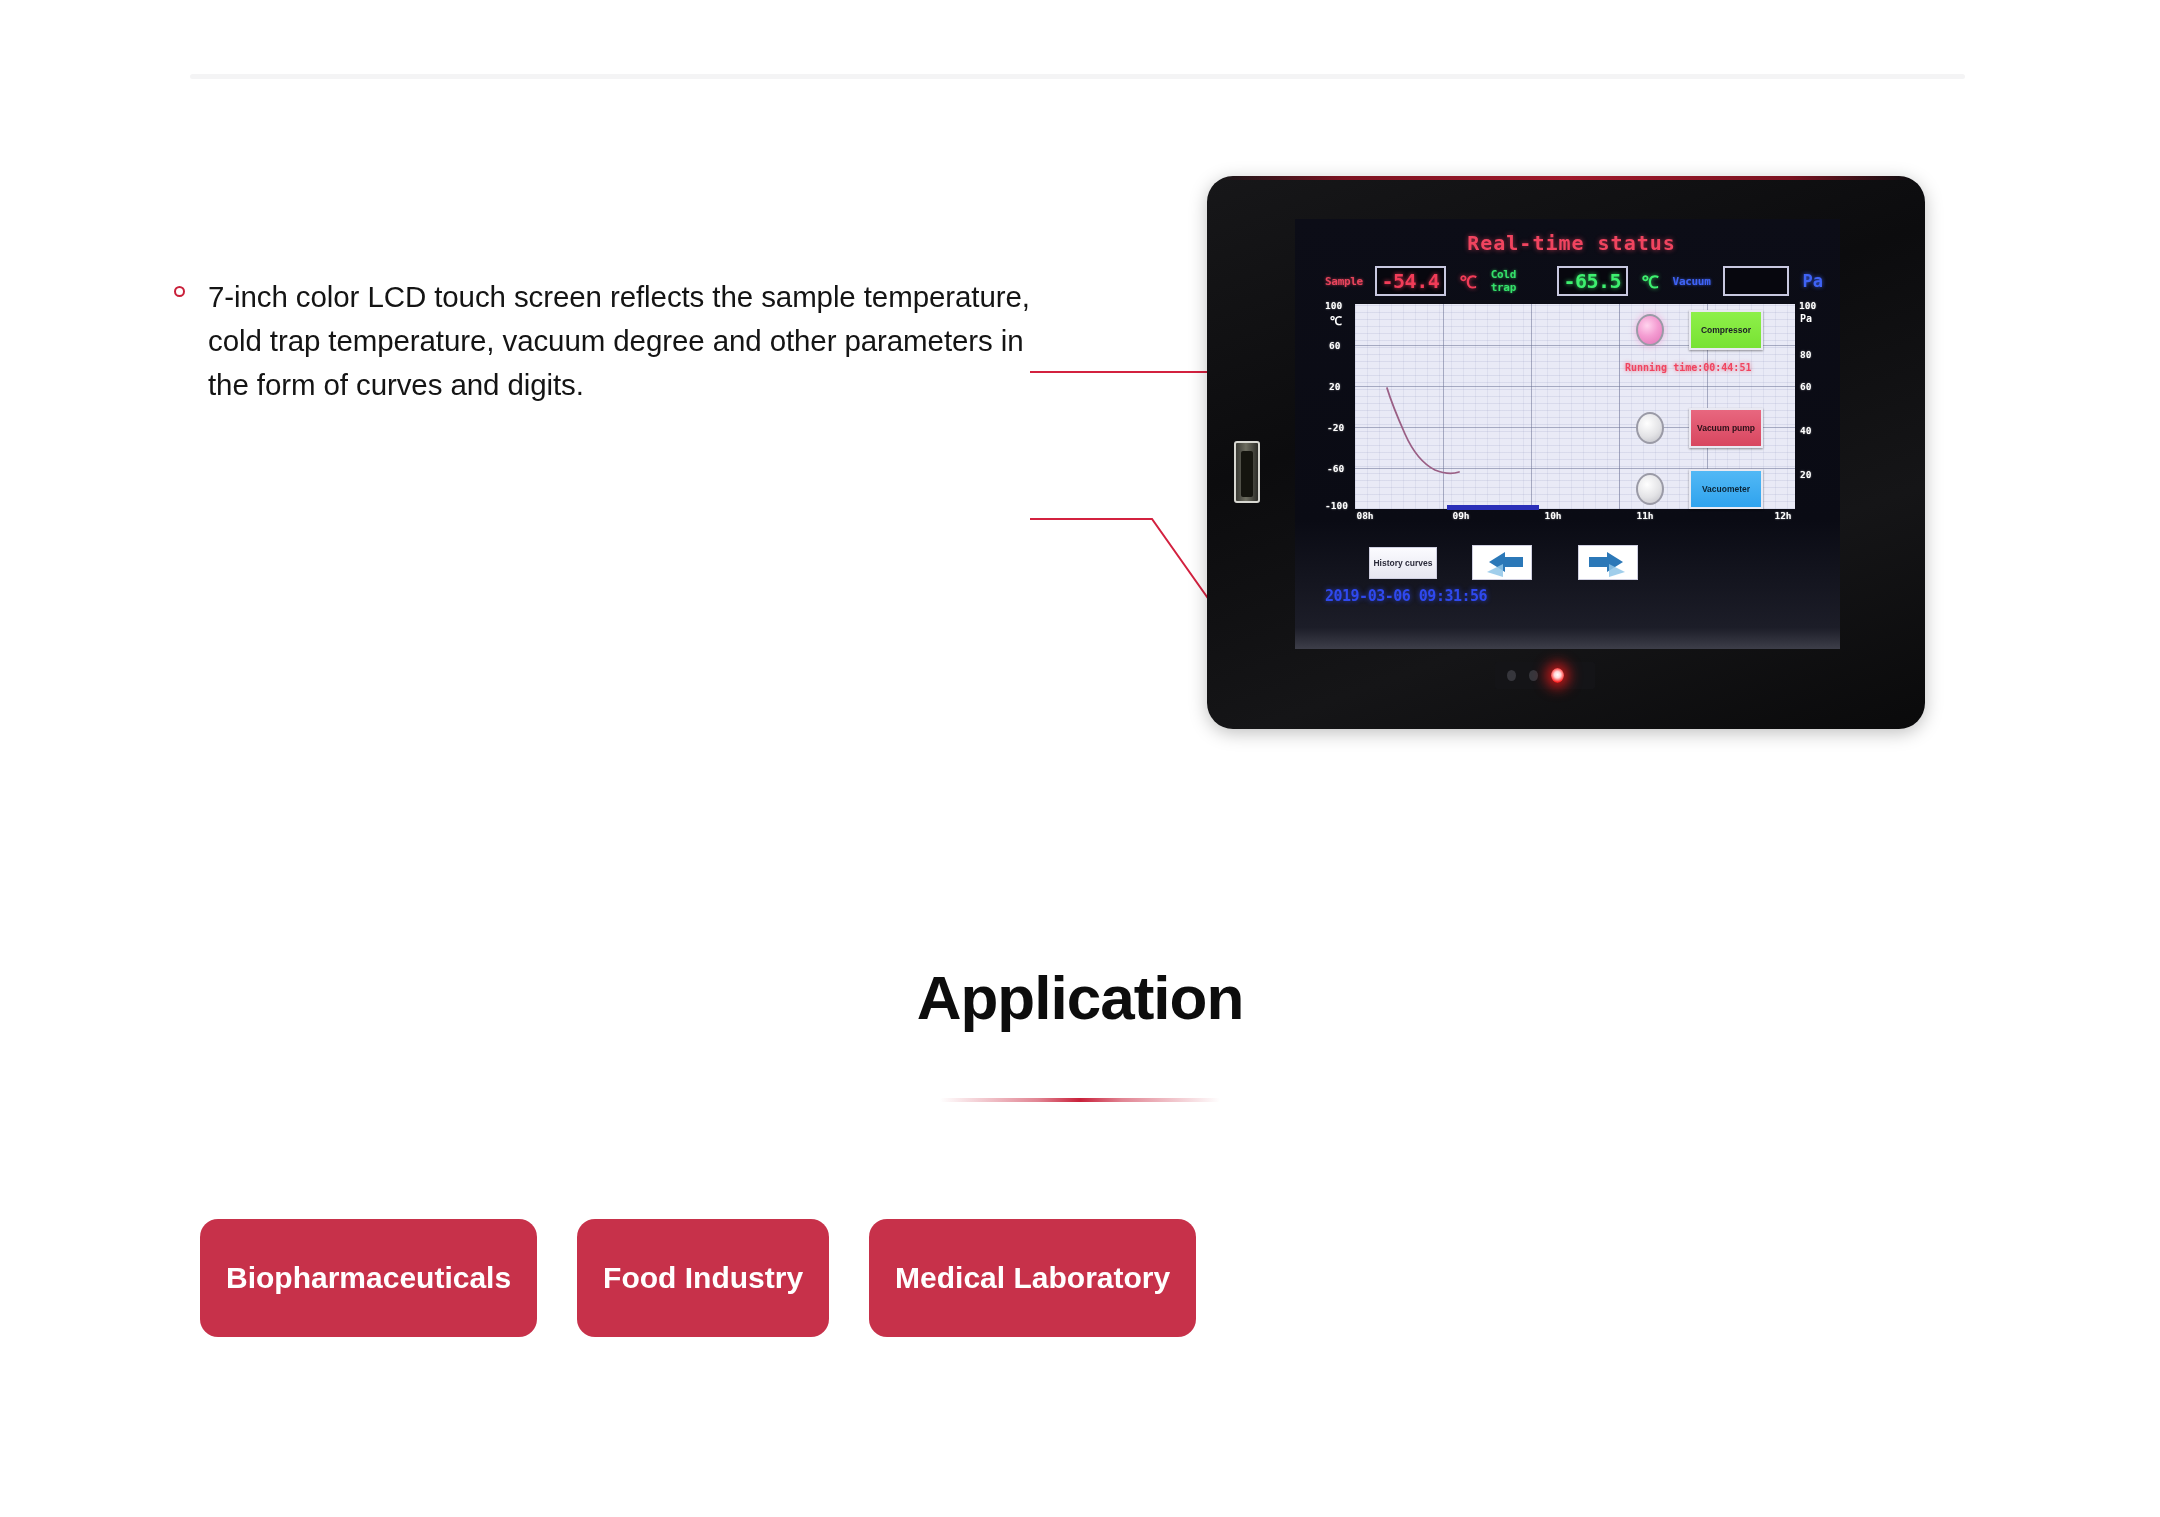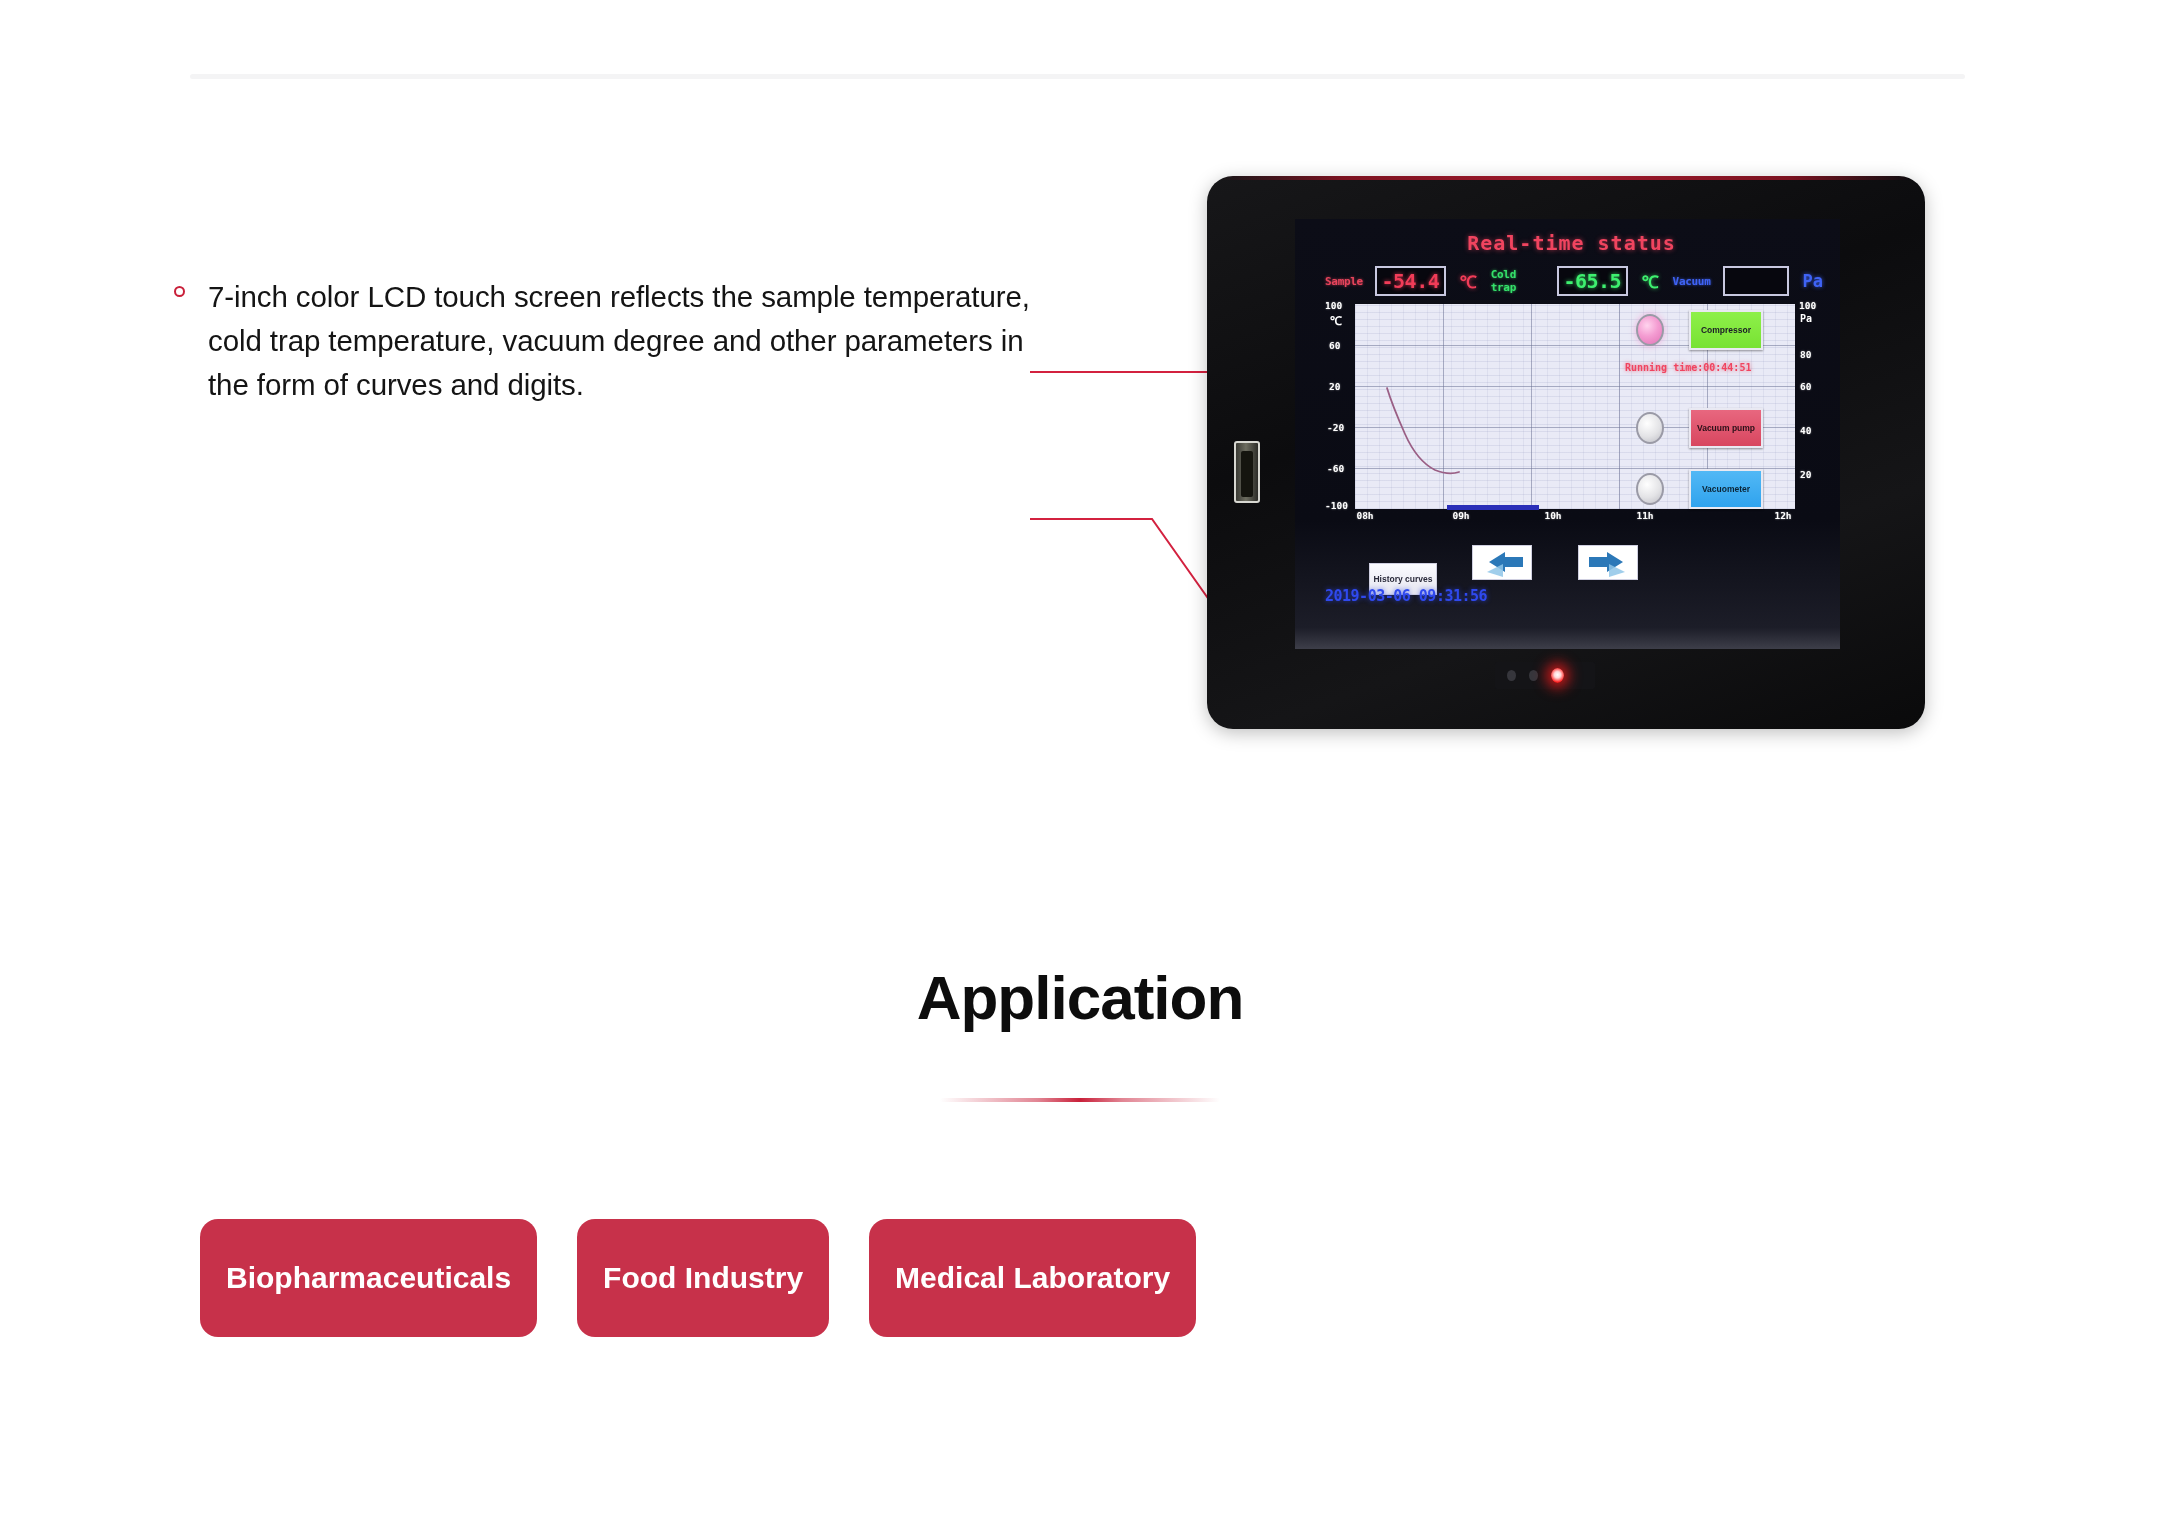--- a/index.html
+++ b/index.html
@@ -316,21 +316,20 @@
     background: linear-gradient(180deg,#fbfbff,#e6e6f0);
     display: flex;
     align-items: center;
     justify-content: center;
     text-align: center;
     font-family: "Liberation Sans", sans-serif;
     font-size: 8.5px;
     font-weight: bold;
     color: #2a2a3a;
     line-height: 11px;
-    margin-top: 16px;
   }
   .arrow-btn {
     position: absolute;
     border: 1.5px solid #cfcfe0;
     background: #ffffff;
     overflow: hidden;
   }
   .timestamp {
     position: absolute;
     left: 30px;

